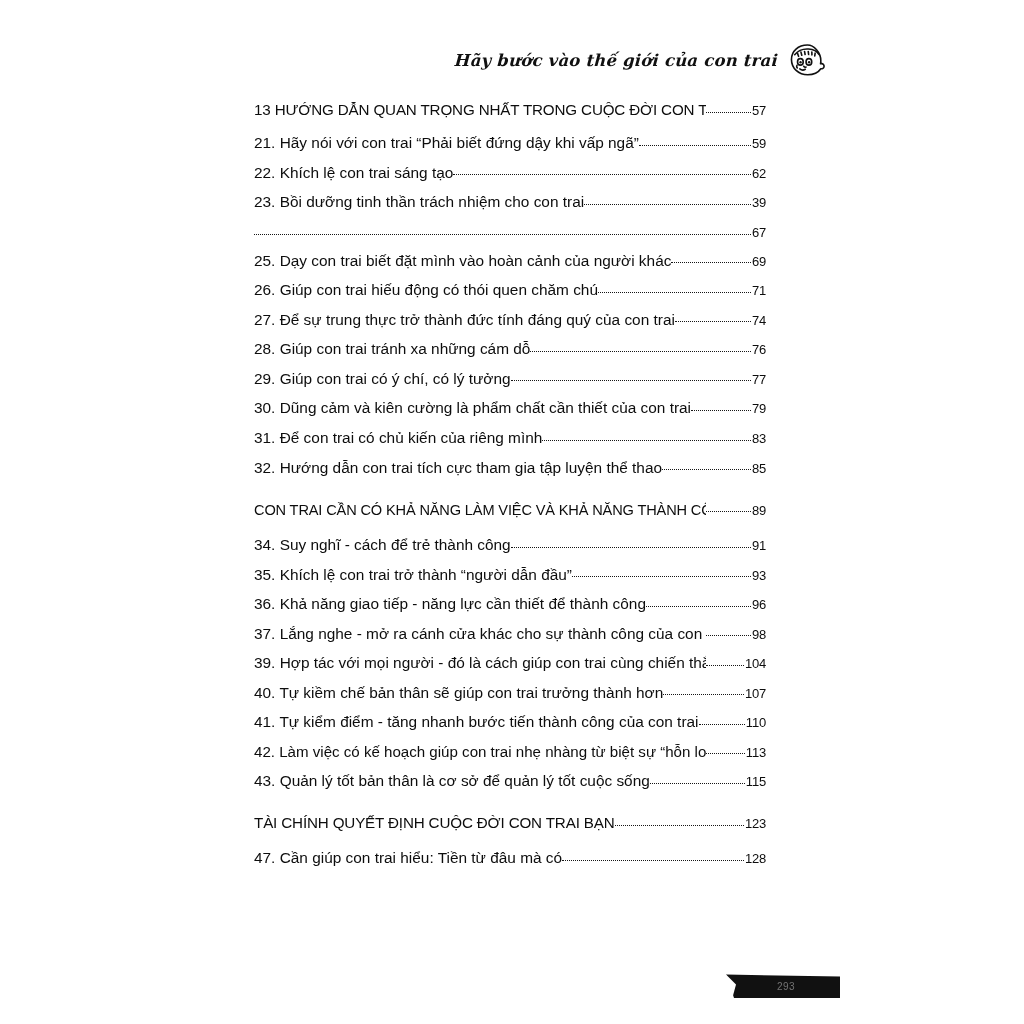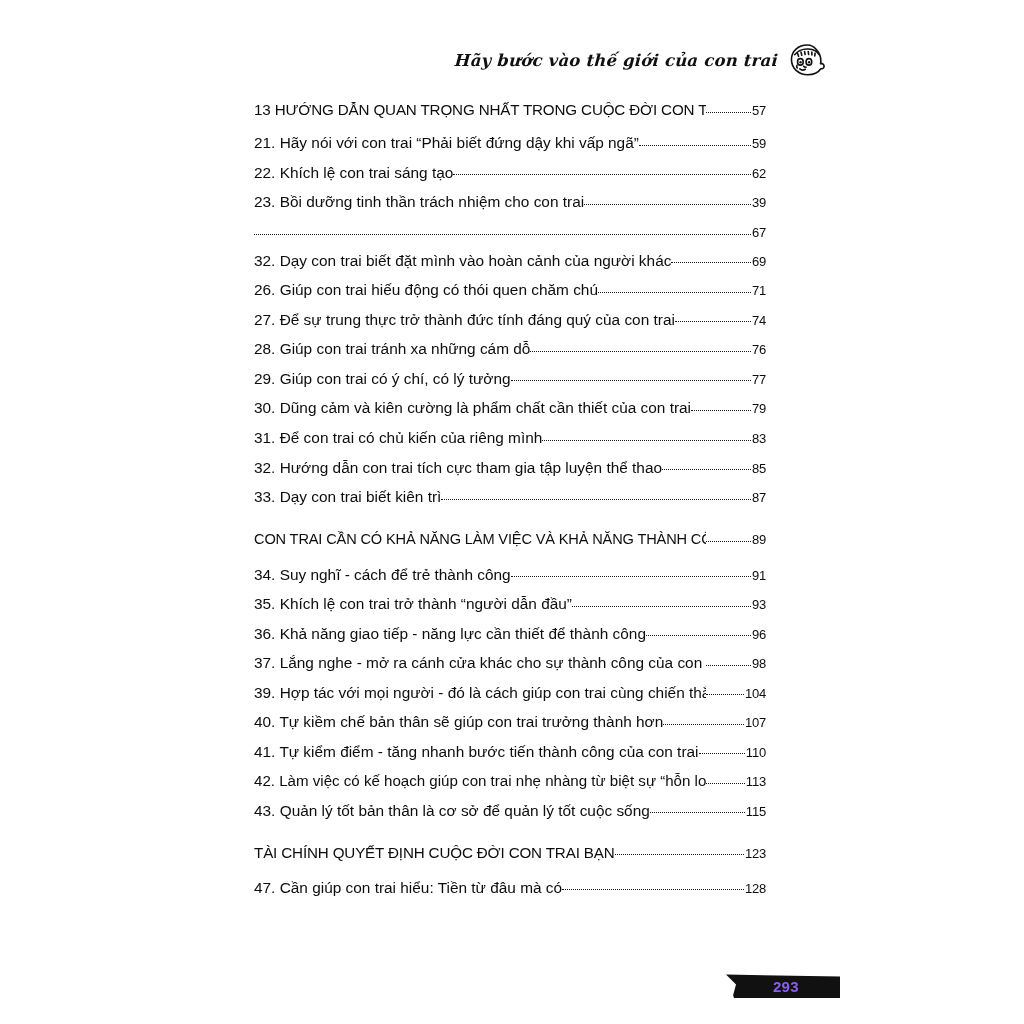--- a/index.html
+++ b/index.html
@@ -120,23 +120,23 @@
   }
   .footer-number {
     position: absolute;
     left: 0;
     top: 0;
     width: 114px;
     height: 25px;
     display: flex;
     align-items: center;
     justify-content: center;
-    color: #8b5cf6;
-    font-size: 15px;
-    font-weight: 700;
+    color: #737373;
+    font-size: 10px;
+    font-weight: 400;
     letter-spacing: 0.4px;
     padding-left: 6px;
     box-sizing: border-box;
   }
 </style>
 </head>
 <body>
 
 <div class="page-header">
   <div class="header-title">Hãy bước vào thế giới của con trai</div>
@@ -175,21 +175,21 @@
     <div class="toc-row">
       <span class="toc-title">23. Bồi dưỡng tinh thần trách nhiệm cho con trai</span>
       <span class="toc-leader"></span>
       <span class="toc-page">39</span>
     </div>
     <div class="toc-row">
       <span class="toc-leader"></span>
       <span class="toc-page">67</span>
     </div>
     <div class="toc-row">
-      <span class="toc-title">32. Dạy con trai biết đặt mình vào hoàn cảnh của người khác</span>
+      <span class="toc-title">25. Dạy con trai biết đặt mình vào hoàn cảnh của người khác</span>
       <span class="toc-leader"></span>
       <span class="toc-page">69</span>
     </div>
     <div class="toc-row">
       <span class="toc-title">26. Giúp con trai hiếu động có thói quen chăm chú</span>
       <span class="toc-leader"></span>
       <span class="toc-page">71</span>
     </div>
     <div class="toc-row">
       <span class="toc-title">27. Để sự trung thực trở thành đức tính đáng quý của con trai</span>
@@ -213,25 +213,20 @@
     </div>
     <div class="toc-row">
       <span class="toc-title">31. Để con trai có chủ kiến của riêng mình</span>
       <span class="toc-leader"></span>
       <span class="toc-page">83</span>
     </div>
     <div class="toc-row">
       <span class="toc-title">32. Hướng dẫn con trai tích cực tham gia tập luyện thể thao</span>
       <span class="toc-leader"></span>
       <span class="toc-page">85</span>
-    </div>
-    <div class="toc-row">
-      <span class="toc-title">33. Dạy con trai biết kiên trì</span>
-      <span class="toc-leader"></span>
-      <span class="toc-page">87</span>
     </div>
     <div class="toc-row section">
       <span class="toc-title" style="font-size: 14.6px;">CON TRAI CẦN CÓ KHẢ NĂNG LÀM VIỆC VÀ KHẢ NĂNG THÀNH CÔNG</span>
       <span class="toc-leader"></span>
       <span class="toc-page">89</span>
     </div>
     <div class="toc-row">
       <span class="toc-title">34. Suy nghĩ - cách để trẻ thành công</span>
       <span class="toc-leader"></span>
       <span class="toc-page">91</span>

